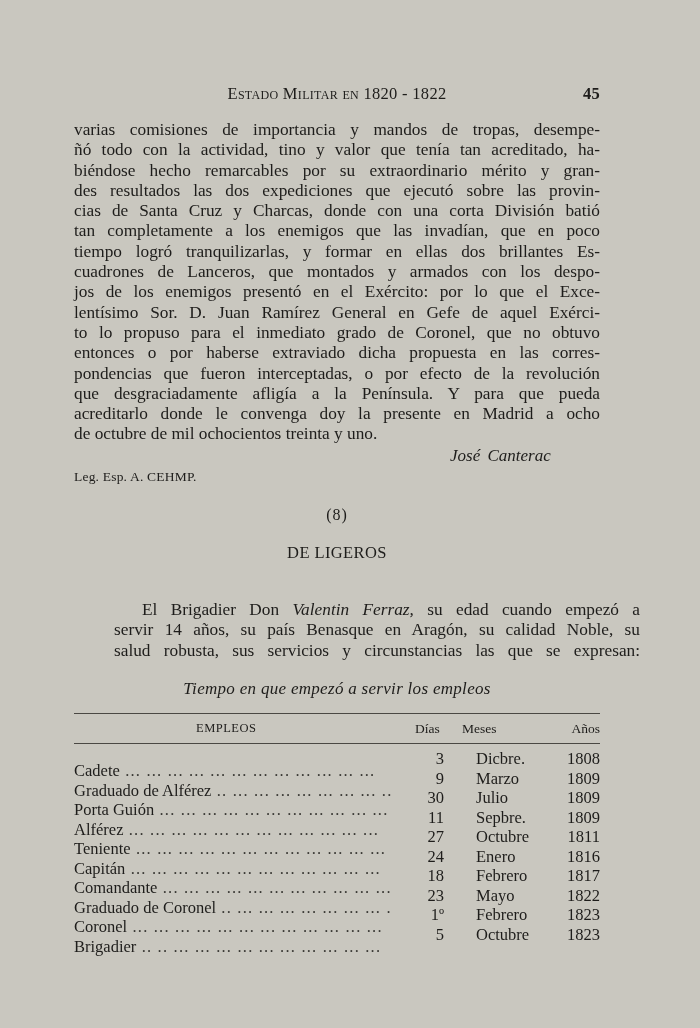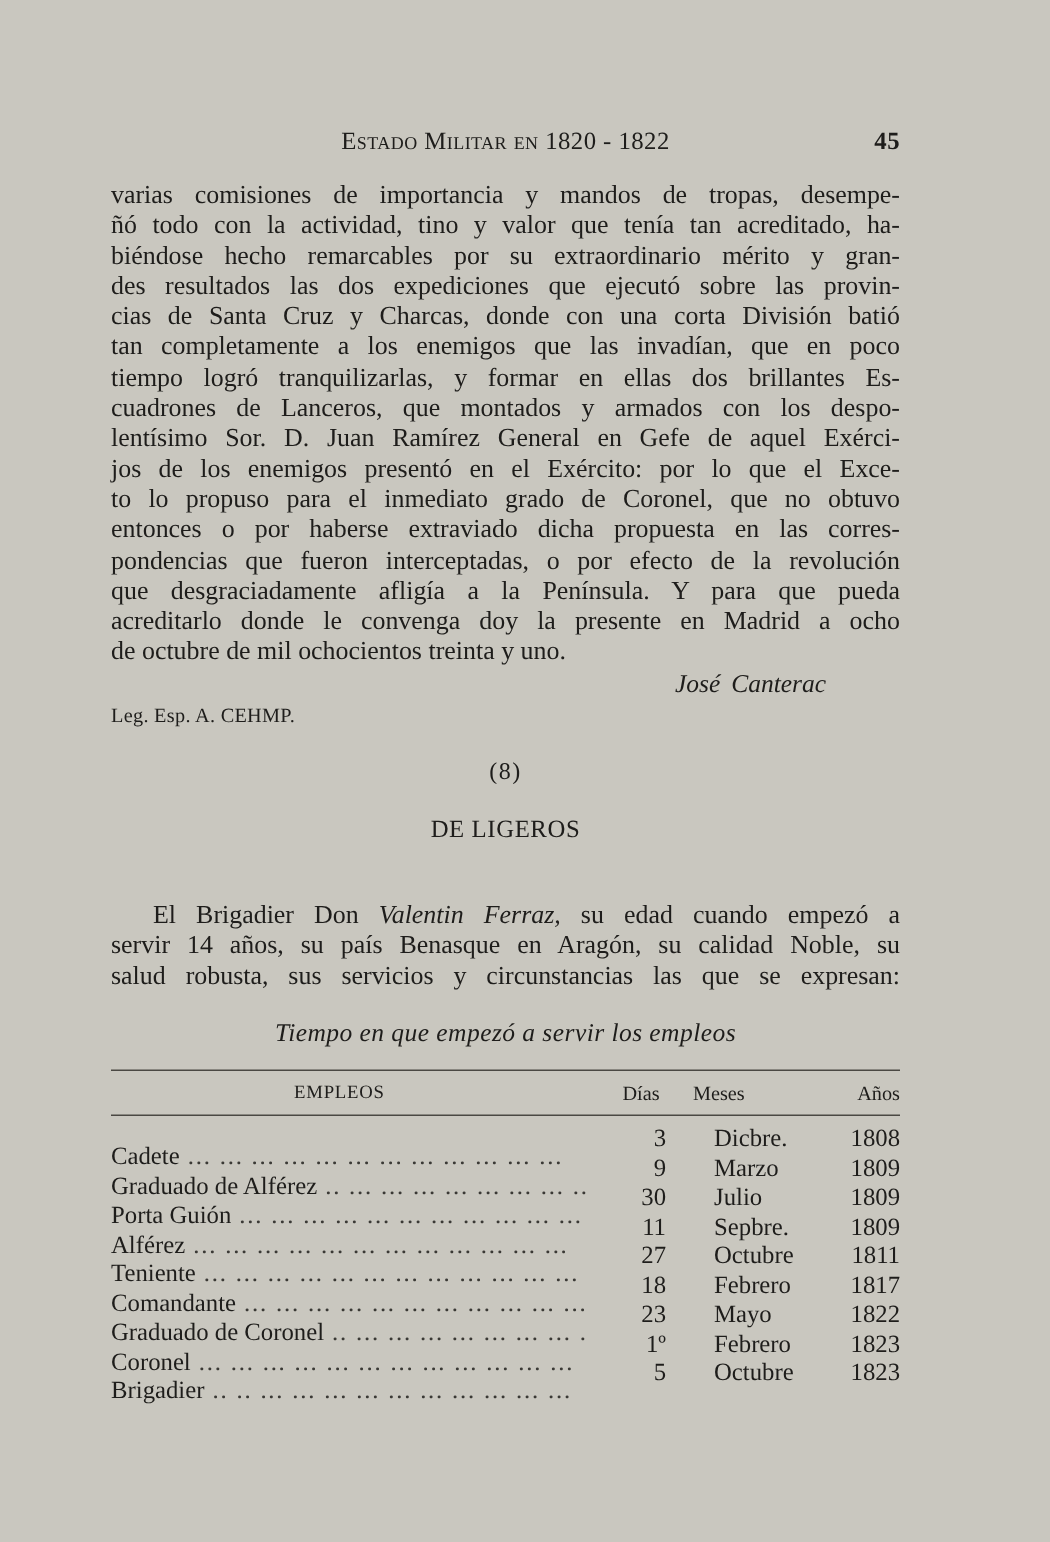--- a/index.html
+++ b/index.html
@@ -33,21 +33,21 @@
   }
   .section-num {
     position: absolute; top: 506px; left: 74px; width: 526px;
     text-align: center; font-size: 16px; letter-spacing: 1px;
   }
   .section-title {
     position: absolute; top: 543px; left: 74px; width: 526px;
     font-size: 16.5px; line-height: 20px; text-align: center; letter-spacing: 0.4px;
   }
   .section-title .l1 { display: block; text-align: justify; text-align-last: justify; }
-  .para2 { top: 600px; }
+  .para2 { top: 600px; margin-left: 40px; }
   .para2 .ln { display: block; text-align-last: justify; white-space: nowrap; }
   .para2 .ln.first { text-indent: 28px; }
   .table-caption {
     position: absolute; top: 679px; left: 74px; width: 526px;
     text-align: center; font-style: italic; font-size: 17px; letter-spacing: 0.3px;
   }
   .table {
     position: absolute; top: 713px; left: 74px; width: 526px;
   }
   .rule-top { height: 0; border-top: 1px solid #4a4843; }
@@ -80,22 +80,22 @@
 
   <div class="body para1">
     <span class="ln">varias comisiones de importancia y mandos de tropas, desempe-</span>
     <span class="ln">ñó todo con la actividad, tino y valor que tenía tan acreditado, ha-</span>
     <span class="ln">biéndose hecho remarcables por su extraordinario mérito y gran-</span>
     <span class="ln">des resultados las dos expediciones que ejecutó sobre las provin-</span>
     <span class="ln">cias de Santa Cruz y Charcas, donde con una corta División batió</span>
     <span class="ln">tan completamente a los enemigos que las invadían, que en poco</span>
     <span class="ln">tiempo logró tranquilizarlas, y formar en ellas dos brillantes Es-</span>
     <span class="ln">cuadrones de Lanceros, que montados y armados con los despo-</span>
+    <span class="ln">jos de los enemigos presentó en el Exército: por lo que el Exce-</span>
     <span class="ln">lentísimo Sor. D. Juan Ramírez General en Gefe de aquel Exérci-</span>
-    <span class="ln">jos de los enemigos presentó en el Exército: por lo que el Exce-</span>
     <span class="ln">to lo propuso para el inmediato grado de Coronel, que no obtuvo</span>
     <span class="ln">entonces o por haberse extraviado dicha propuesta en las corres-</span>
     <span class="ln">pondencias que fueron interceptadas, o por efecto de la revolución</span>
     <span class="ln">que desgraciadamente afligía a la Península. Y para que pueda</span>
     <span class="ln">acreditarlo donde le convenga doy la presente en Madrid a ocho</span>
     <span class="ln last">de octubre de mil ochocientos treinta y uno.</span>
   </div>
 
   <div class="signature">José Canterac</div>
 
@@ -149,20 +149,26 @@
         <span class="mes">Sepbre.</span>
         <span class="ano">1809</span>
       </div>
       <div class="row">
         <span class="name"><span>Teniente</span><span class="dots"> ... ... ... ... ... ... ... ... ... ... ... ...</span></span>
         <span class="dias">27</span>
         <span class="mes">Octubre</span>
         <span class="ano">1811</span>
       </div>
       <div class="row">
+        <span class="name"><span>Capitán</span><span class="dots"> ... ... ... ... ... ... ... ... ... ... ... ...</span></span>
+        <span class="dias">24</span>
+        <span class="mes">Enero</span>
+        <span class="ano">1816</span>
+      </div>
+      <div class="row">
         <span class="name"><span>Comandante</span><span class="dots"> ... ... ... ... ... ... ... ... ... ... ...</span></span>
         <span class="dias">18</span>
         <span class="mes">Febrero</span>
         <span class="ano">1817</span>
       </div>
       <div class="row">
         <span class="name"><span>Graduado de Coronel</span><span class="dots"> .. ... ... ... ... ... ... ... ...</span></span>
         <span class="dias">23</span>
         <span class="mes">Mayo</span>
         <span class="ano">1822</span>

